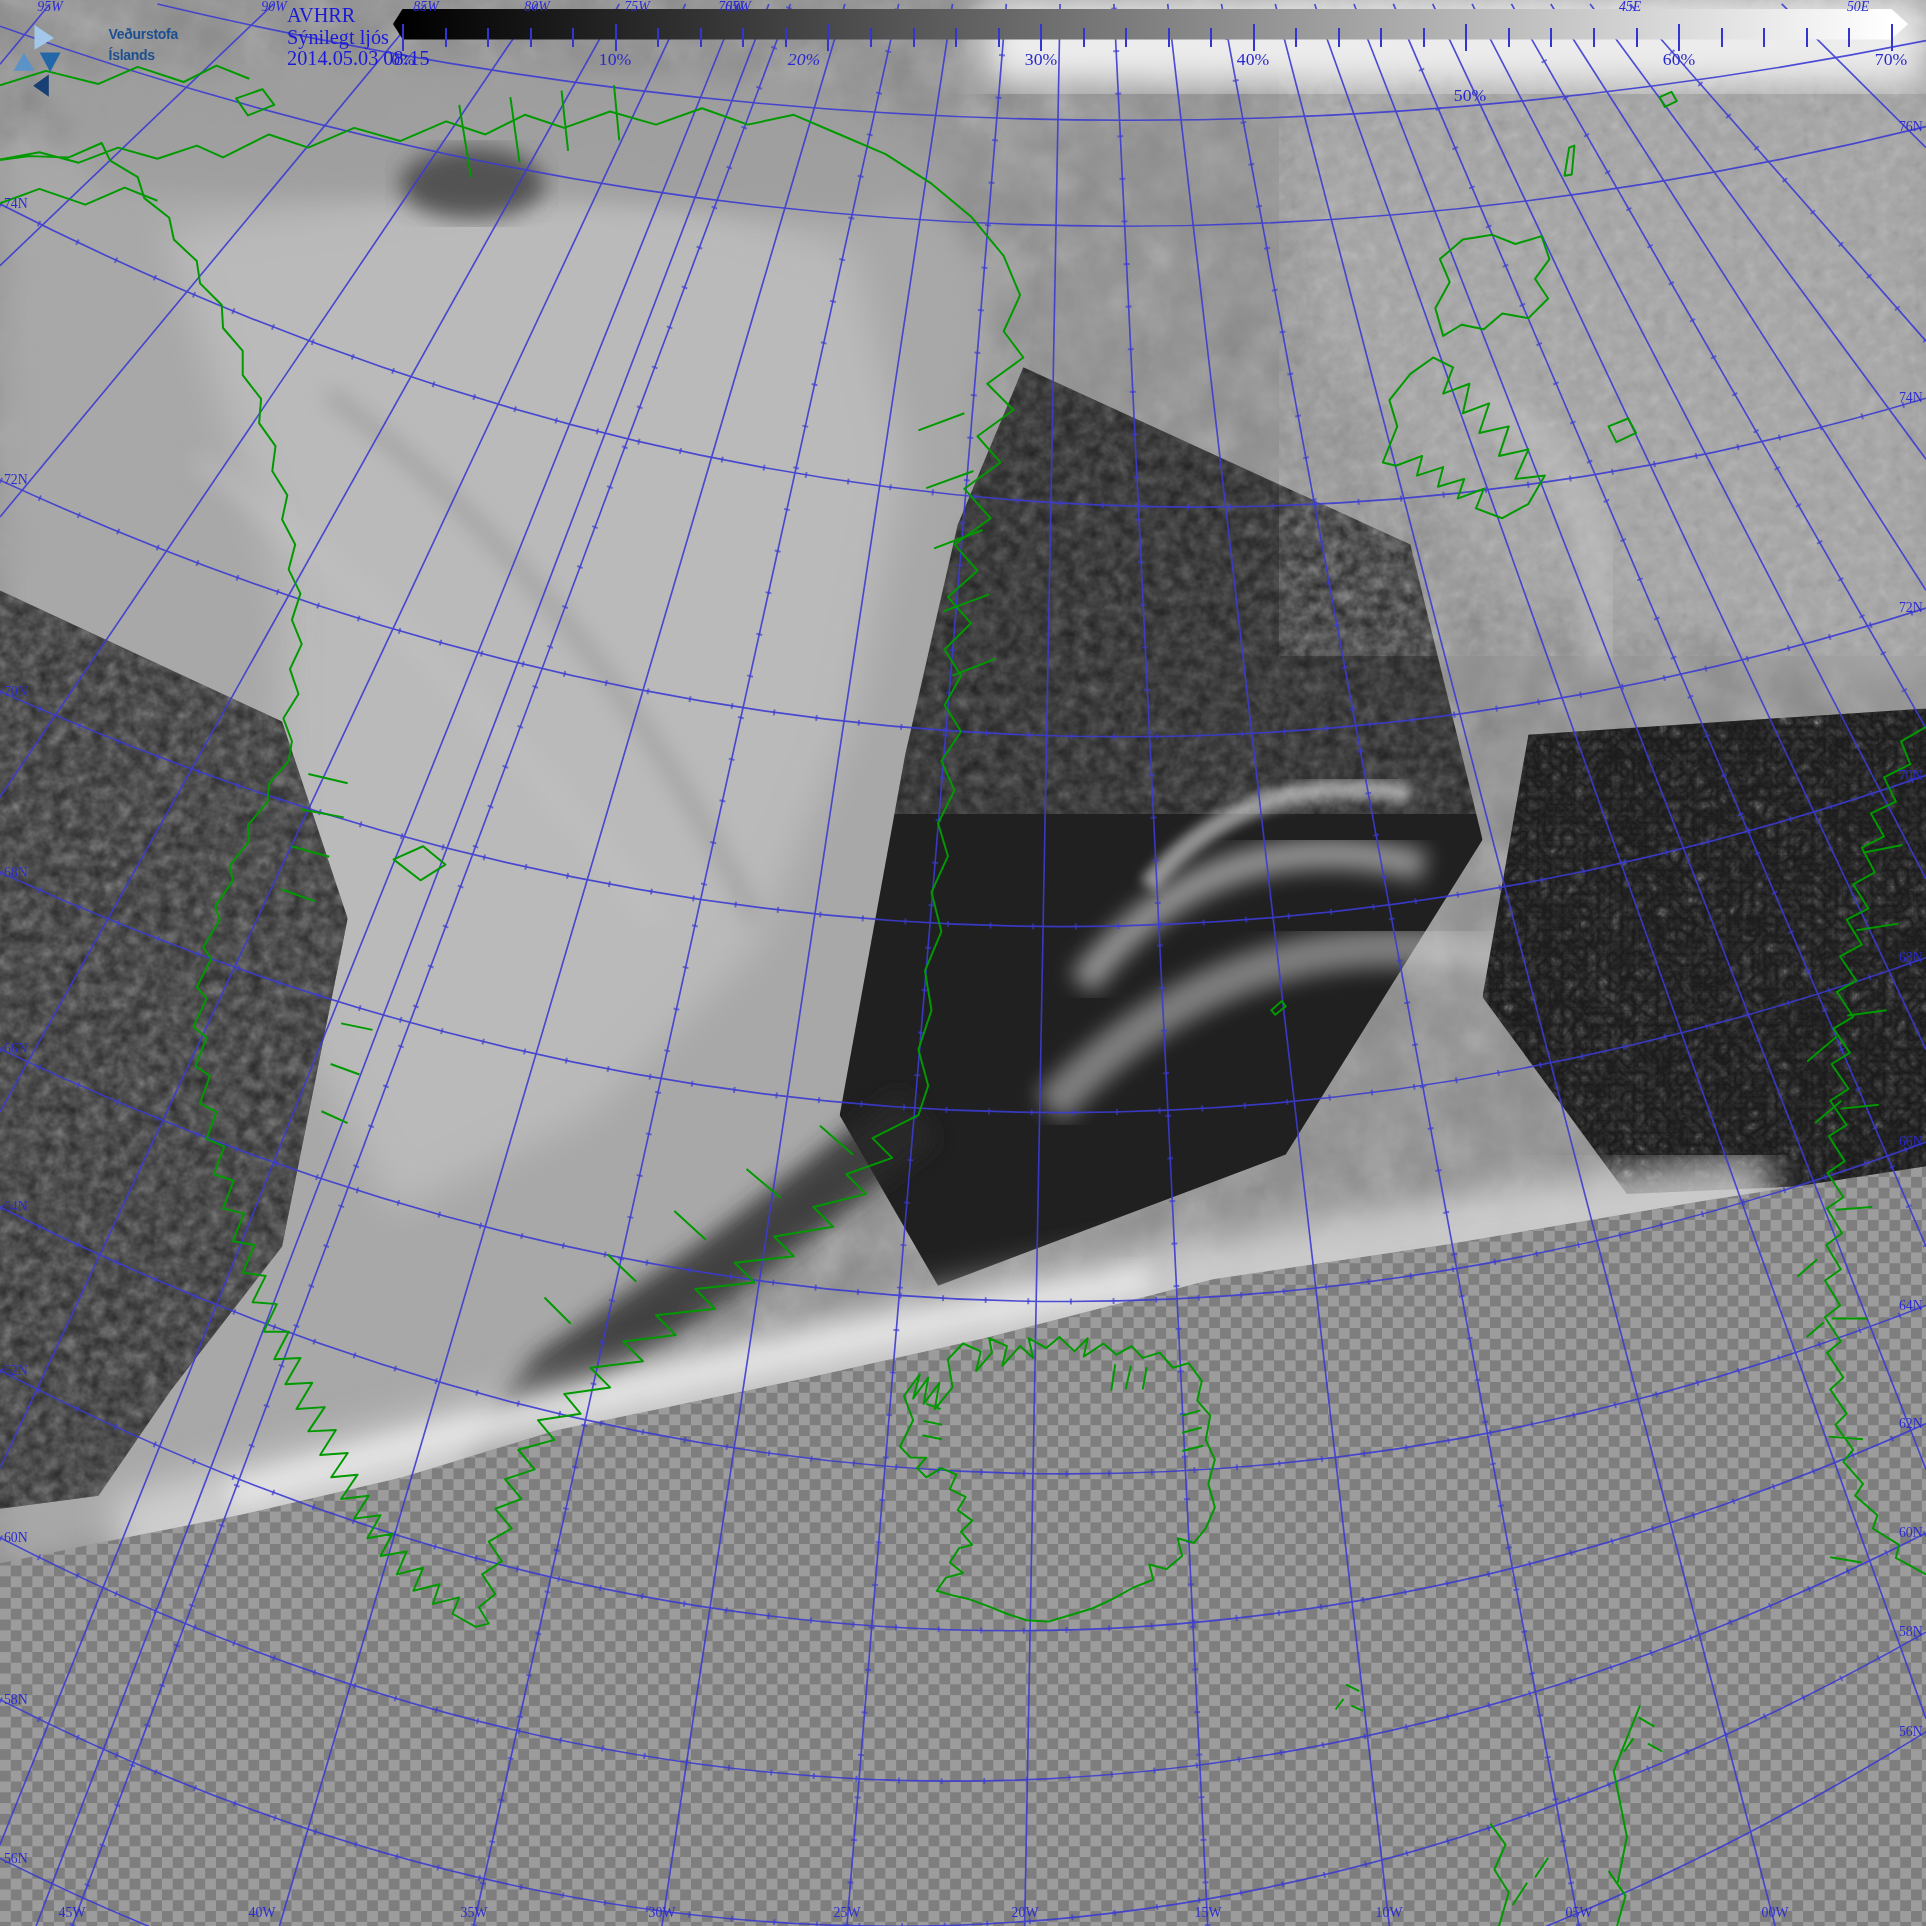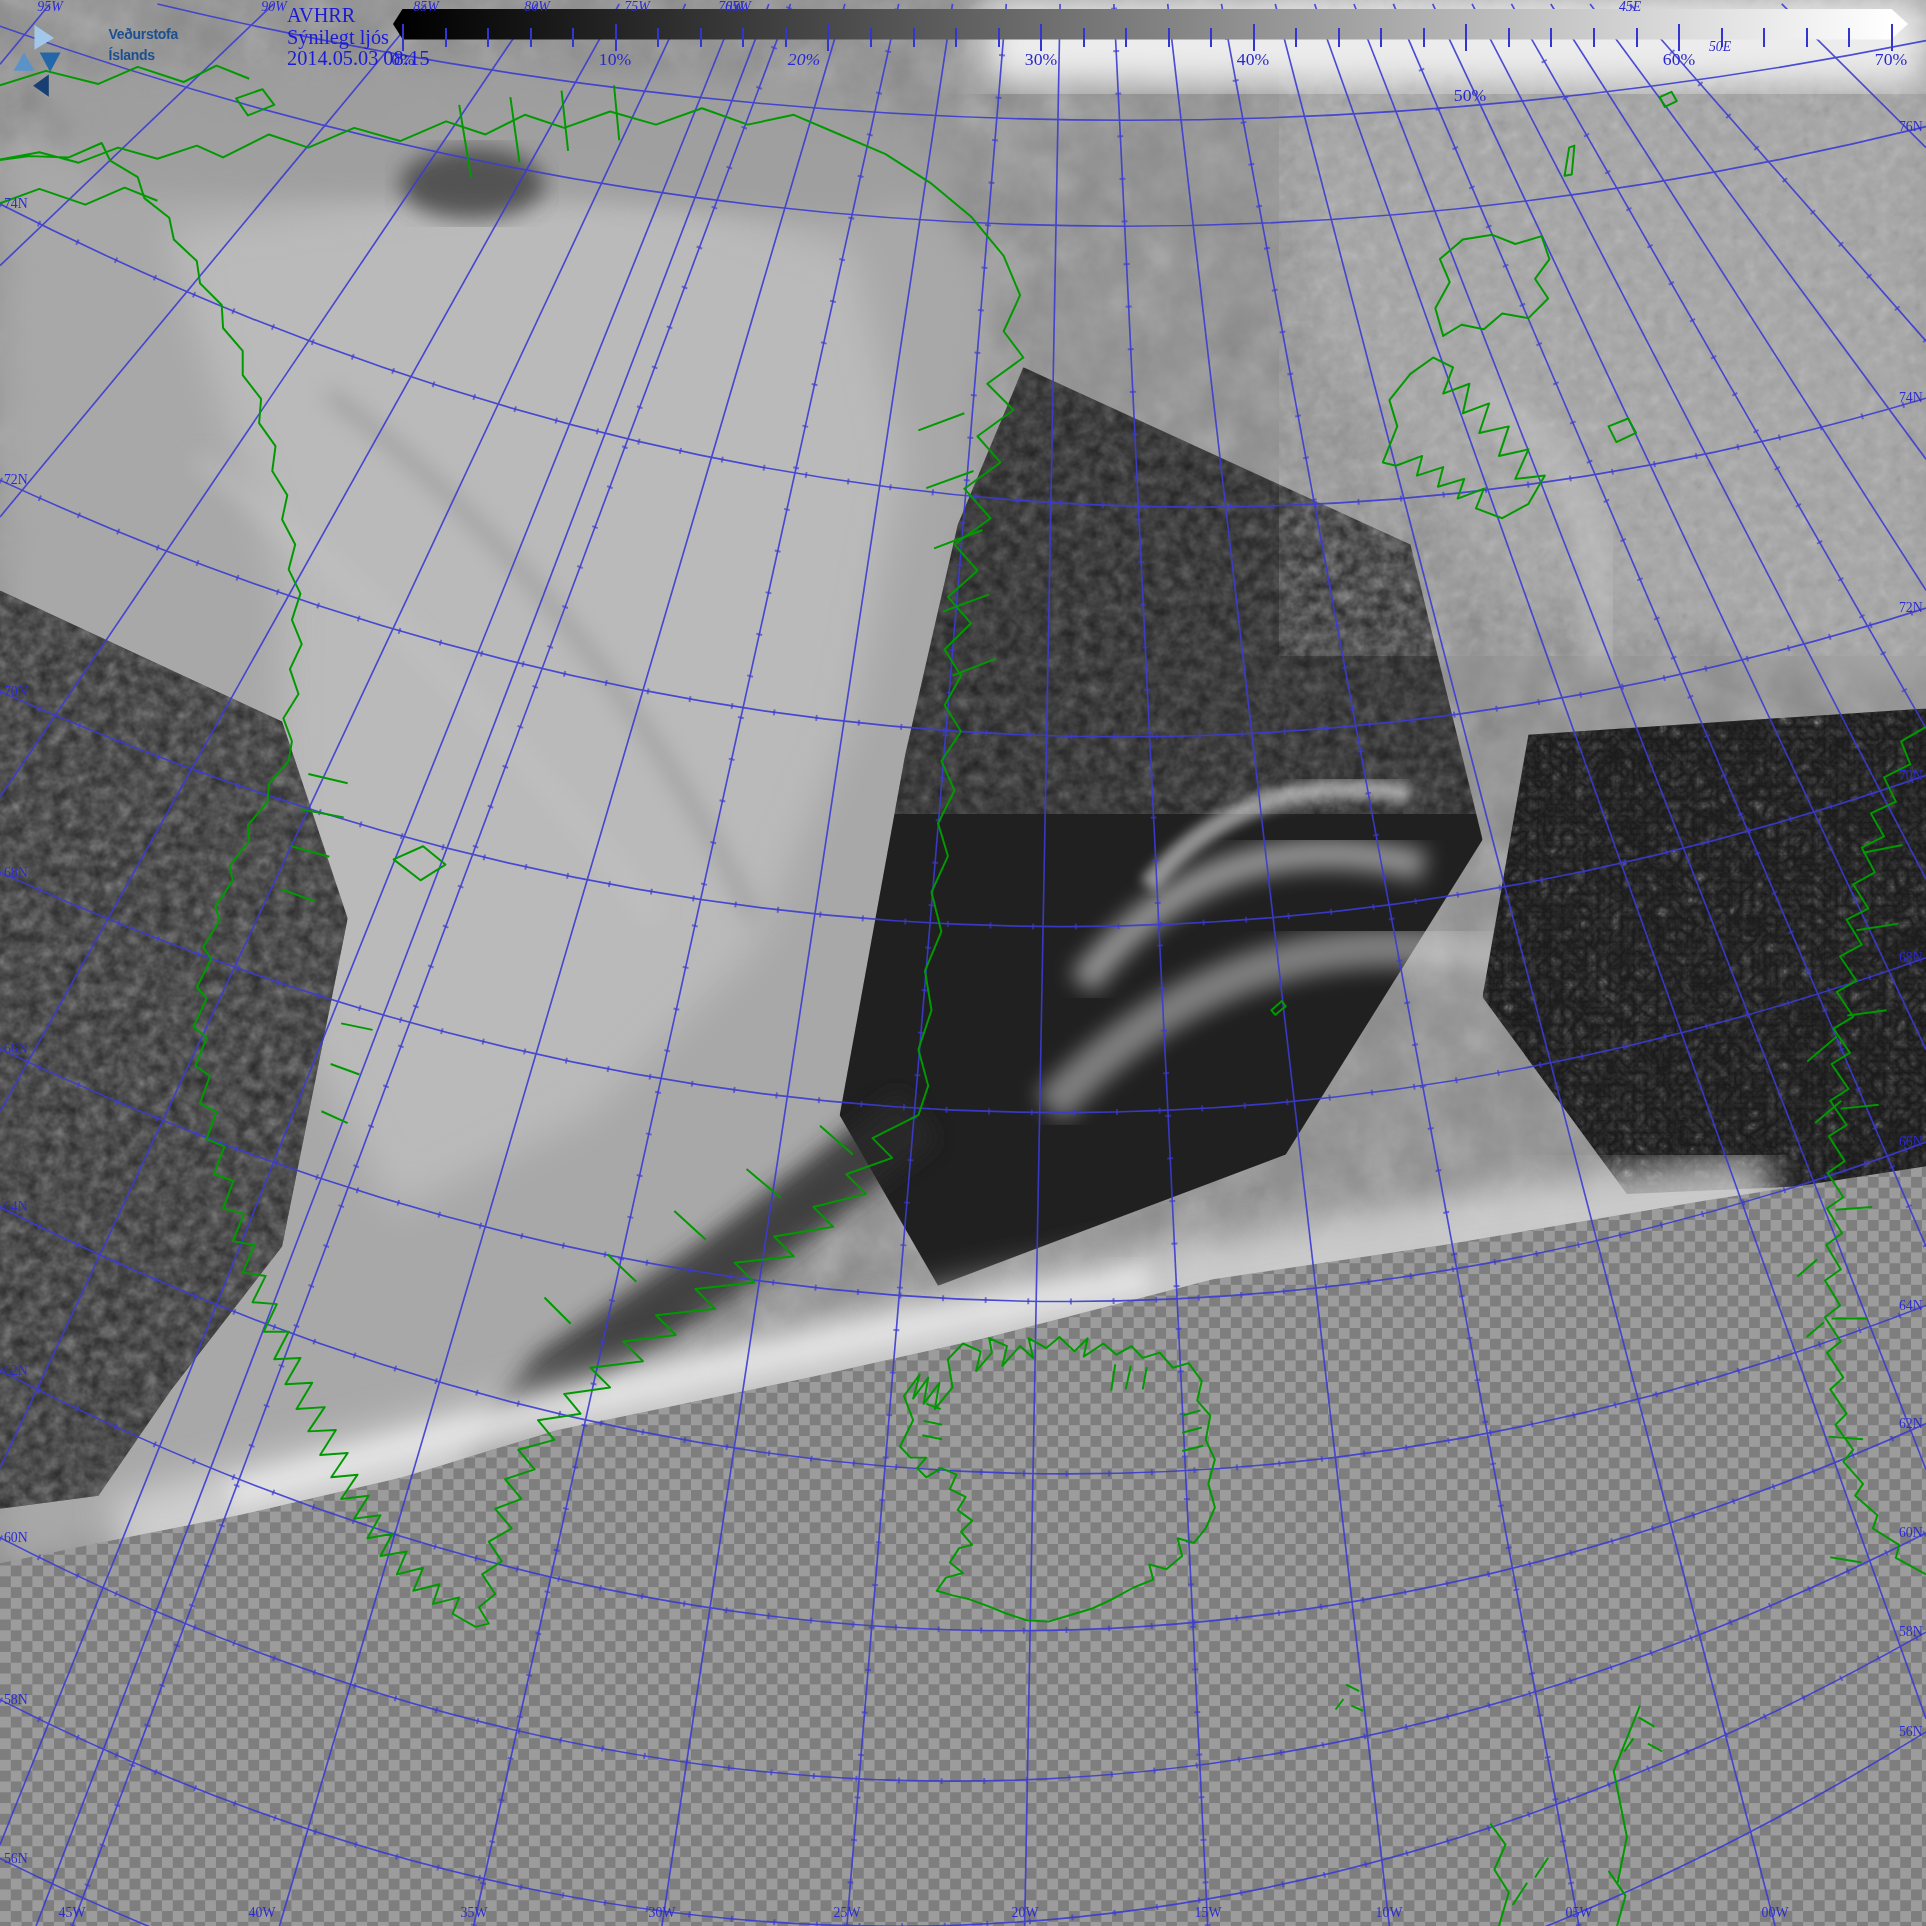--- a/index.html
+++ b/index.html
@@ -298,21 +298,21 @@
 
   <div id="glabels">
       <span class="glab top" style="left: 50px;">95W</span>
       <span class="glab top" style="left: 274px;">90W</span>
       <span class="glab top" style="left: 426px;">85W</span>
       <span class="glab top" style="left: 537px;">80W</span>
       <span class="glab top" style="left: 619px; margin-left: 18px;">75W</span>
       <span class="glab top" style="left: 686px; margin-left: 45px;">70W</span>
       <span class="glab top" style="left: 738px;">65W</span>
       <span class="glab top" style="left: 1630px;">45E</span>
-      <span class="glab top" style="left: 1720px; margin-top: 40px;">50E</span>
+      <span class="glab top" style="left: 1858px;">50E</span>
       <span class="glab bottom" style="left: 72px;">45W</span>
       <span class="glab bottom" style="left: 262px;">40W</span>
       <span class="glab bottom" style="left: 474px;">35W</span>
       <span class="glab bottom" style="left: 662px;">30W</span>
       <span class="glab bottom" style="left: 847px;">25W</span>
       <span class="glab bottom" style="left: 1025px;">20W</span>
       <span class="glab bottom" style="left: 1208px;">15W</span>
       <span class="glab bottom" style="left: 1389px;">10W</span>
       <span class="glab bottom" style="left: 1579px;">05W</span>
       <span class="glab bottom" style="left: 1775px;">00W</span>

